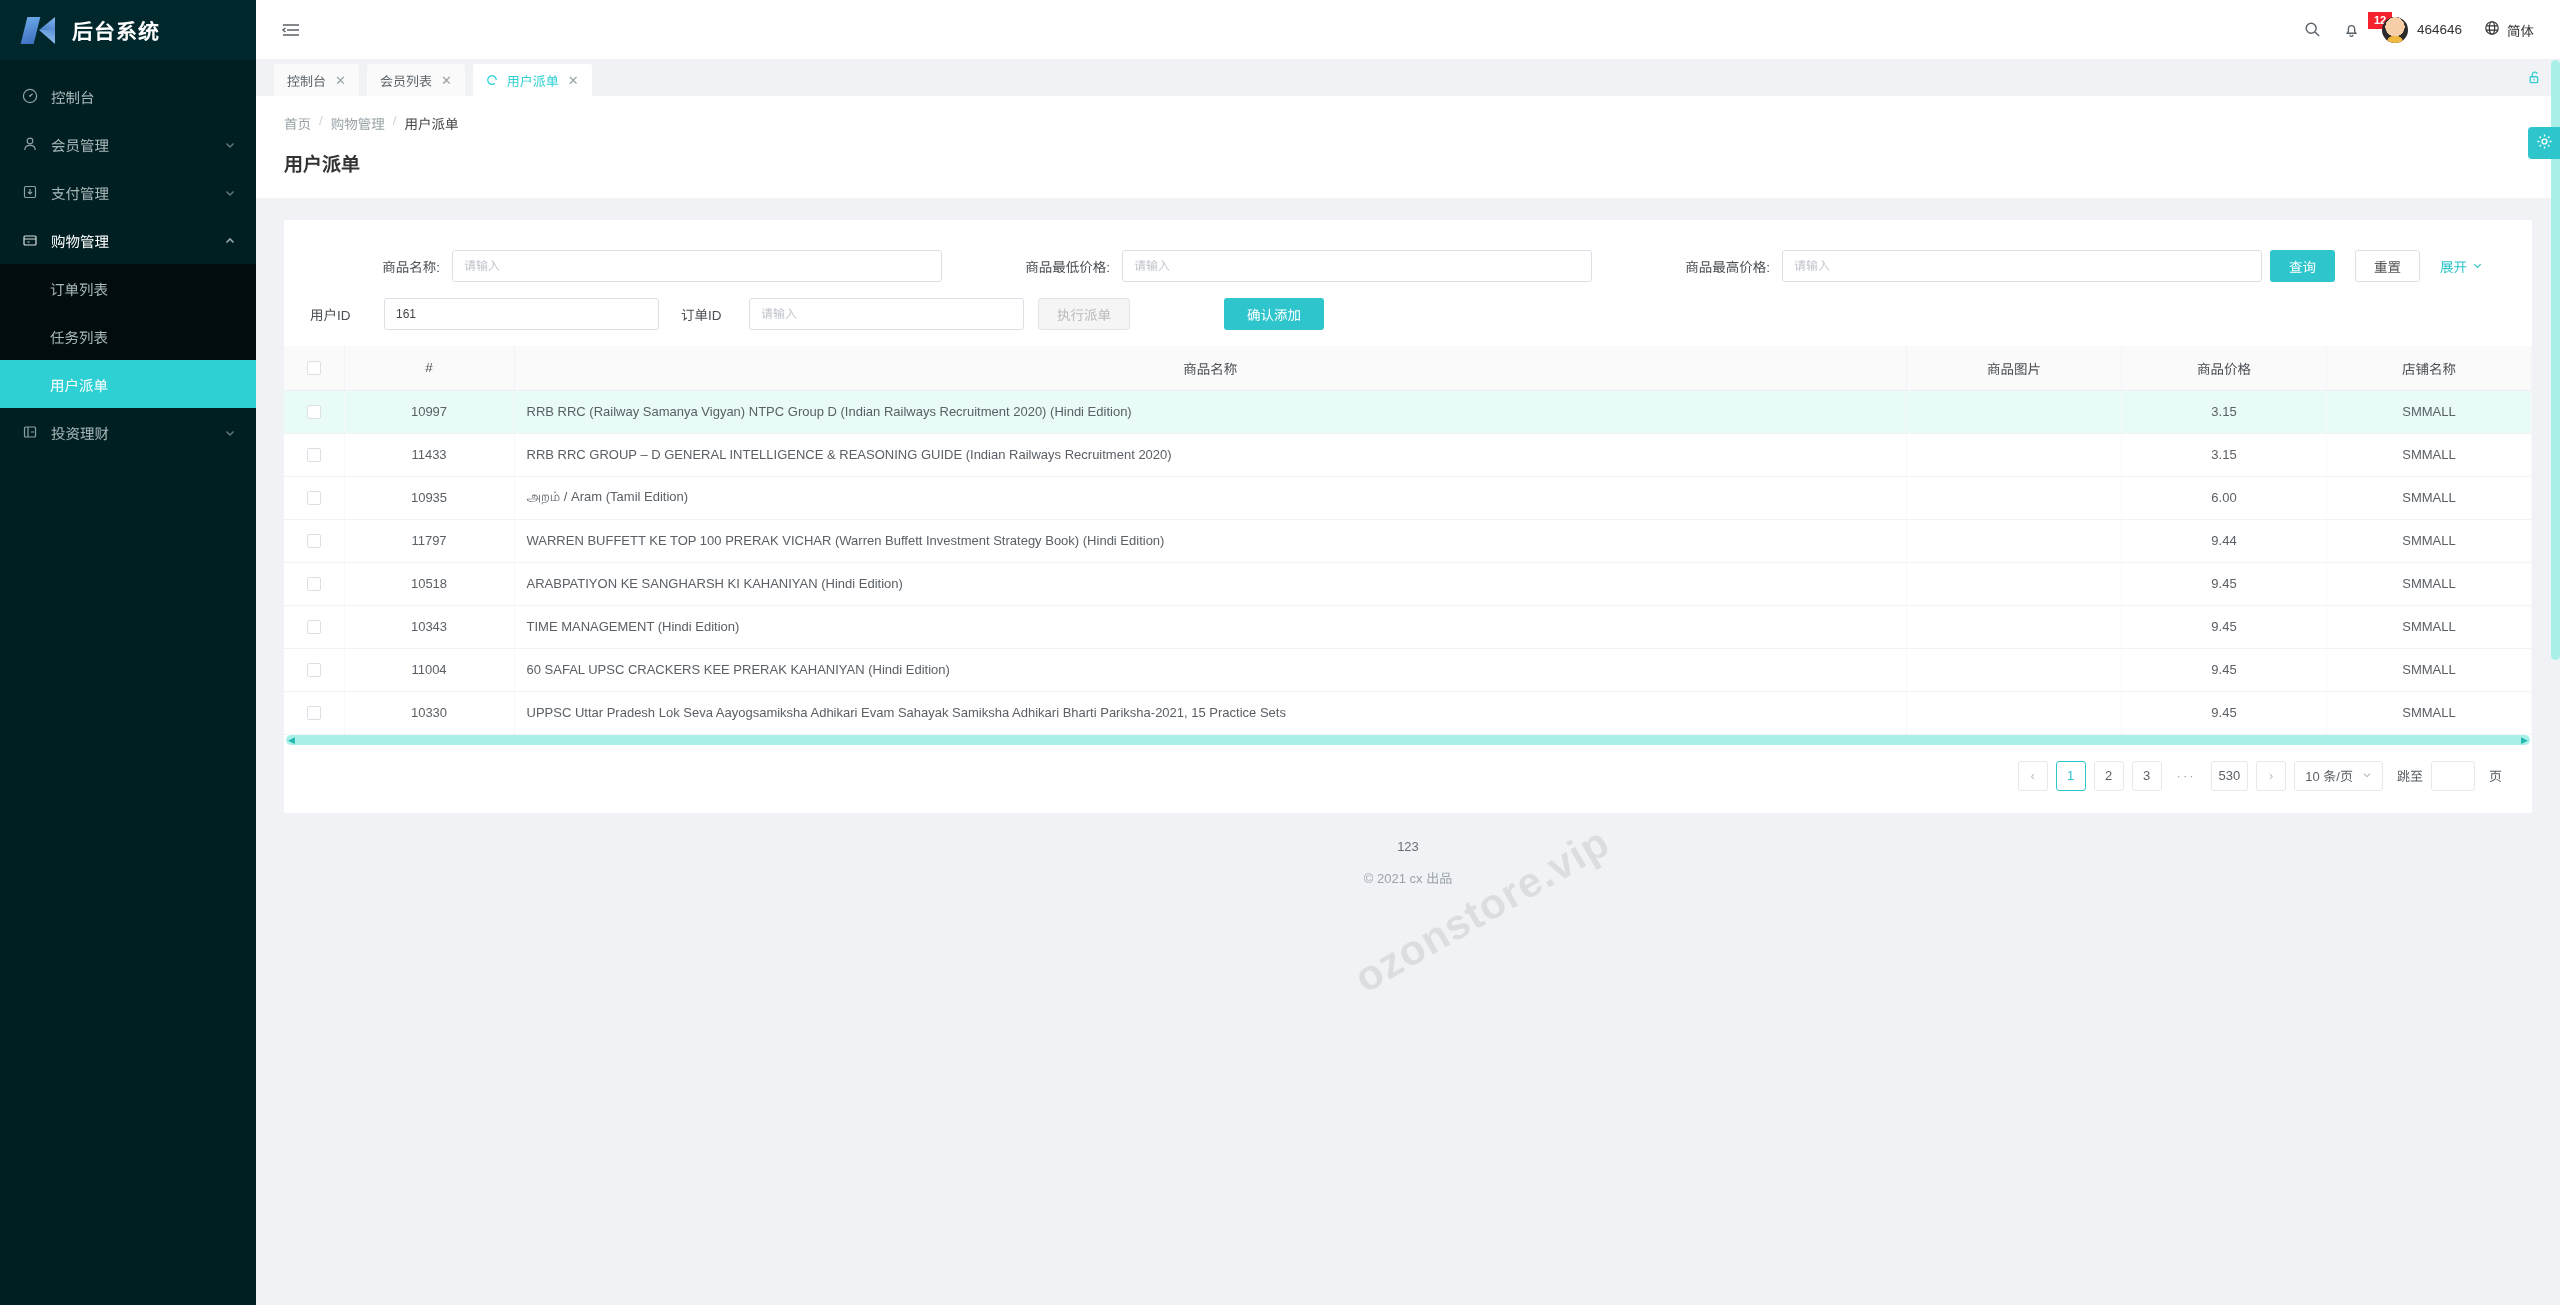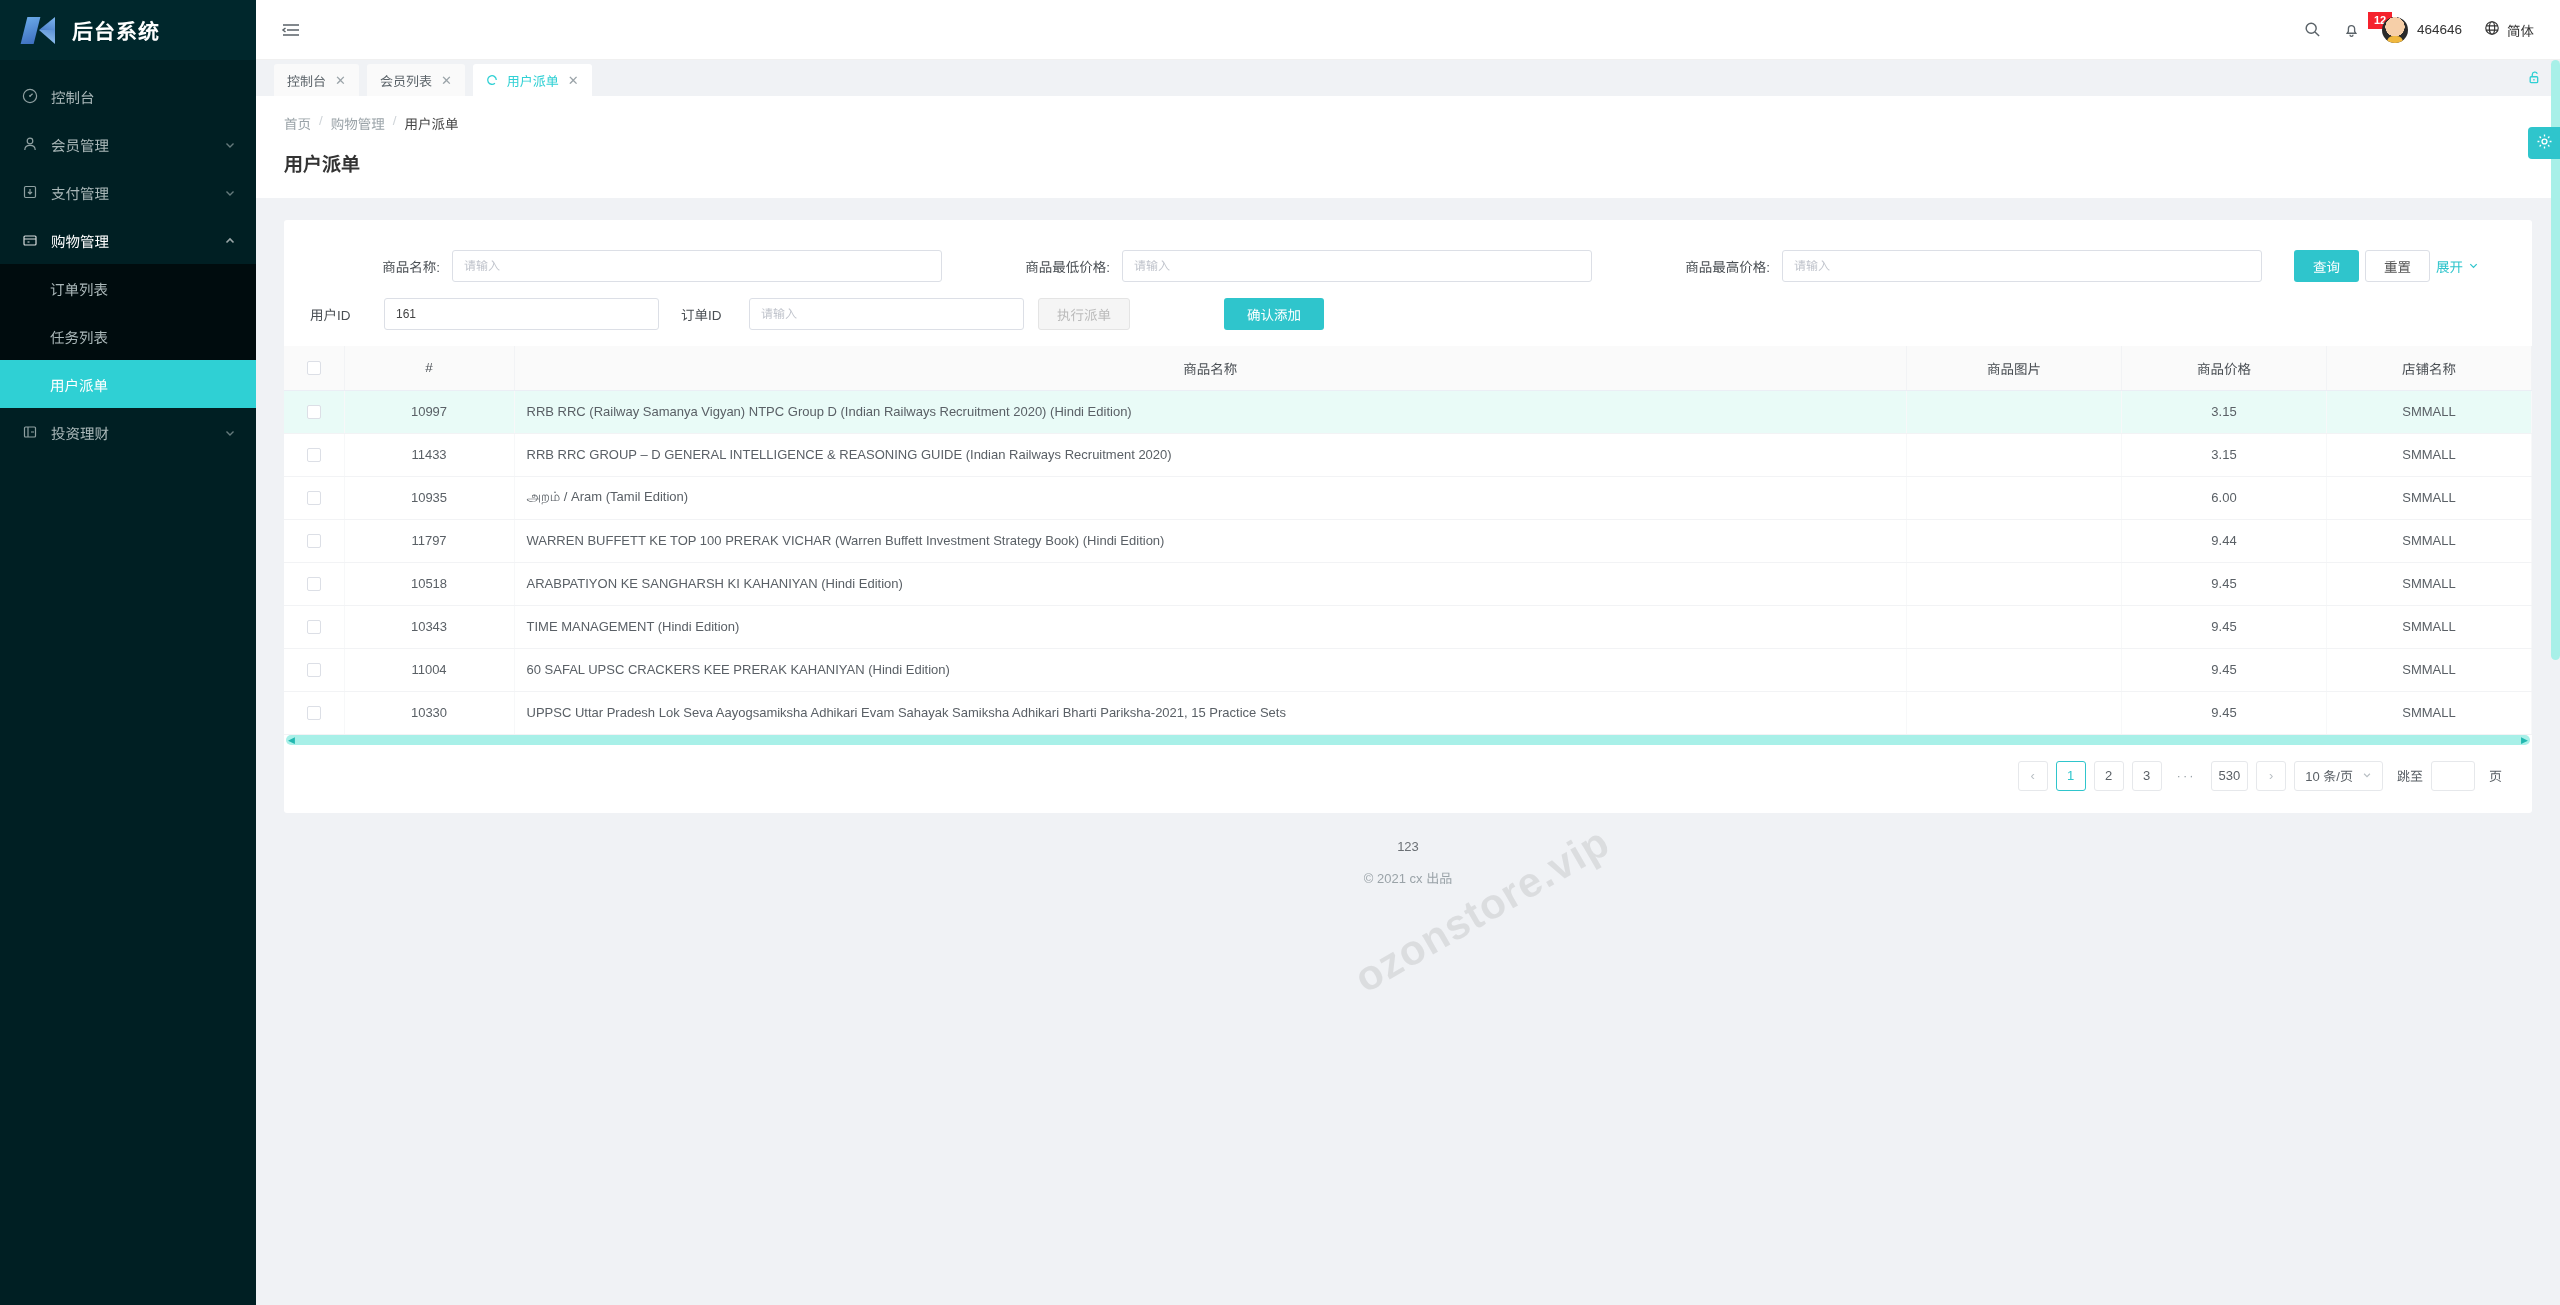--- a/index.html
+++ b/index.html
@@ -409,21 +409,21 @@
             <input class="fld" style="width: 490px;" placeholder="请输入">
           </div>
           <div class="fgroup" style="width:660px">
             <span class="flabel" style="width:160px">商品最低价格:</span>
             <input class="fld" style="width: 470px;" placeholder="请输入">
           </div>
           <div class="fgroup" style="width:660px">
             <span class="flabel" style="width:160px">商品最高价格:</span>
             <input class="fld" style="width: 480px;" placeholder="请输入">
           </div>
-          <div class="fgroup" style="gap:6px; margin-left:24px">
+          <div class="fgroup" style="gap:20px; margin-left:0">
             <button class="btn btn-primary">查询</button>
             <button class="btn btn-default">重置</button>
             <span class="link-more">
               <span>展开</span>
               <span>
                 <svg width="11" height="11" viewBox="0 0 12 12" fill="none" stroke="currentColor" stroke-width="1.4">
                     <path d="M2.5 4.5L6 8l3.5-3.5"></path>
                   </svg>
               </span>
             </span>

